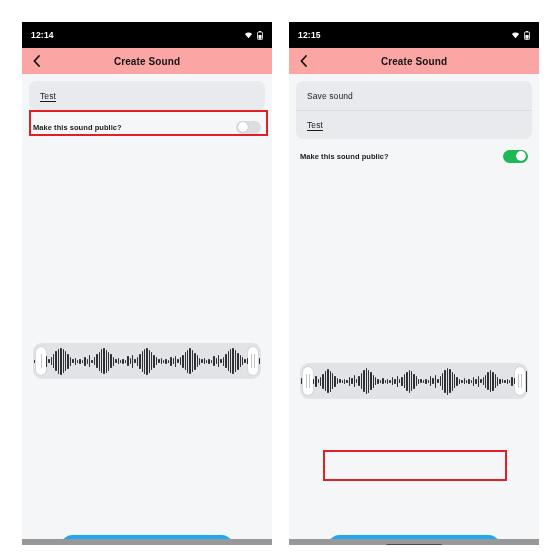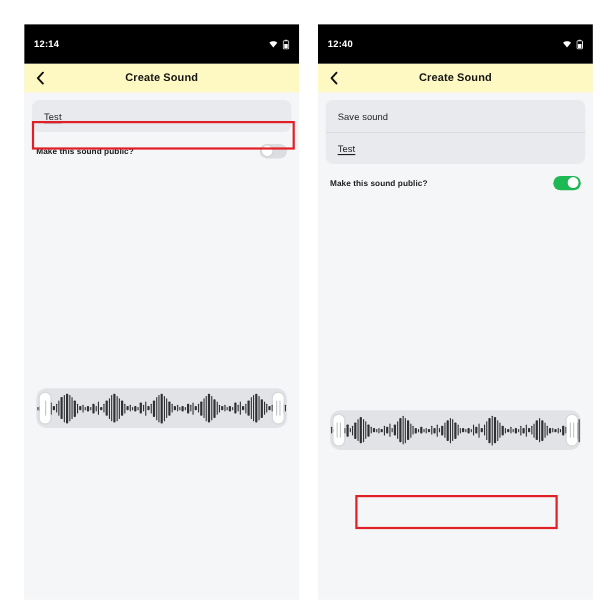--- a/index.html
+++ b/index.html
@@ -25,21 +25,21 @@
     width: 250px;
     height: 523px;
     background: #f5f6f8;
     overflow: hidden;
   }
   #phone-left  { left: 22px; }
   #phone-right { left: 289px; }
 
   
   .status-bar {
-    height: 36px;
+    height: 26px;
     background: #000000;
     display: flex;
     align-items: center;
     justify-content: space-between;
     padding: 0 9px;
     box-sizing: border-box;
   }
   .status-time {
     color: #ffffff;
     font-size: 8.5px;
@@ -49,21 +49,21 @@
   .status-icons {
     display: flex;
     align-items: center;
     gap: 4px;
   }
 
   
   .app-bar {
     position: relative;
     height: 26px;
-    background: #fef9c3;
+    background: #fca5a5;
     display: flex;
     align-items: center;
   }
   .back-chevron {
     position: absolute;
     left: 8px;
     top: 50%;
     transform: translateY(-50%);
     width: 12px;
     height: 14px;
@@ -427,21 +427,21 @@
 
       <div class="nav-bar">
         <span class="home-indicator"></span>
       </div>
     </div>
   </div>
 
   <div class="phone" id="phone-right">
 
     <div class="status-bar">
-      <span class="status-time">12:40</span>
+      <span class="status-time">12:15</span>
       <span class="status-icons">
         <svg width="9" height="8" viewBox="0 0 12 10">
           <path d="M6 9.2 L1.2 3.6 C2.6 2.4 4.2 1.8 6 1.8 C7.8 1.8 9.4 2.4 10.8 3.6 Z" fill="#ffffff"></path>
         </svg>
         <svg width="6" height="9" viewBox="0 0 8 12">
           <rect x="2.6" y="0" width="2.8" height="1.2" fill="#ffffff"></rect>
           <rect x="0.6" y="1.4" width="6.8" height="10" rx="1.2" fill="none" stroke="#ffffff" stroke-width="1.1"></rect>
           <rect x="1.9" y="5.4" width="4.2" height="5" rx="0.6" fill="#ffffff"></rect>
         </svg>
       </span>

